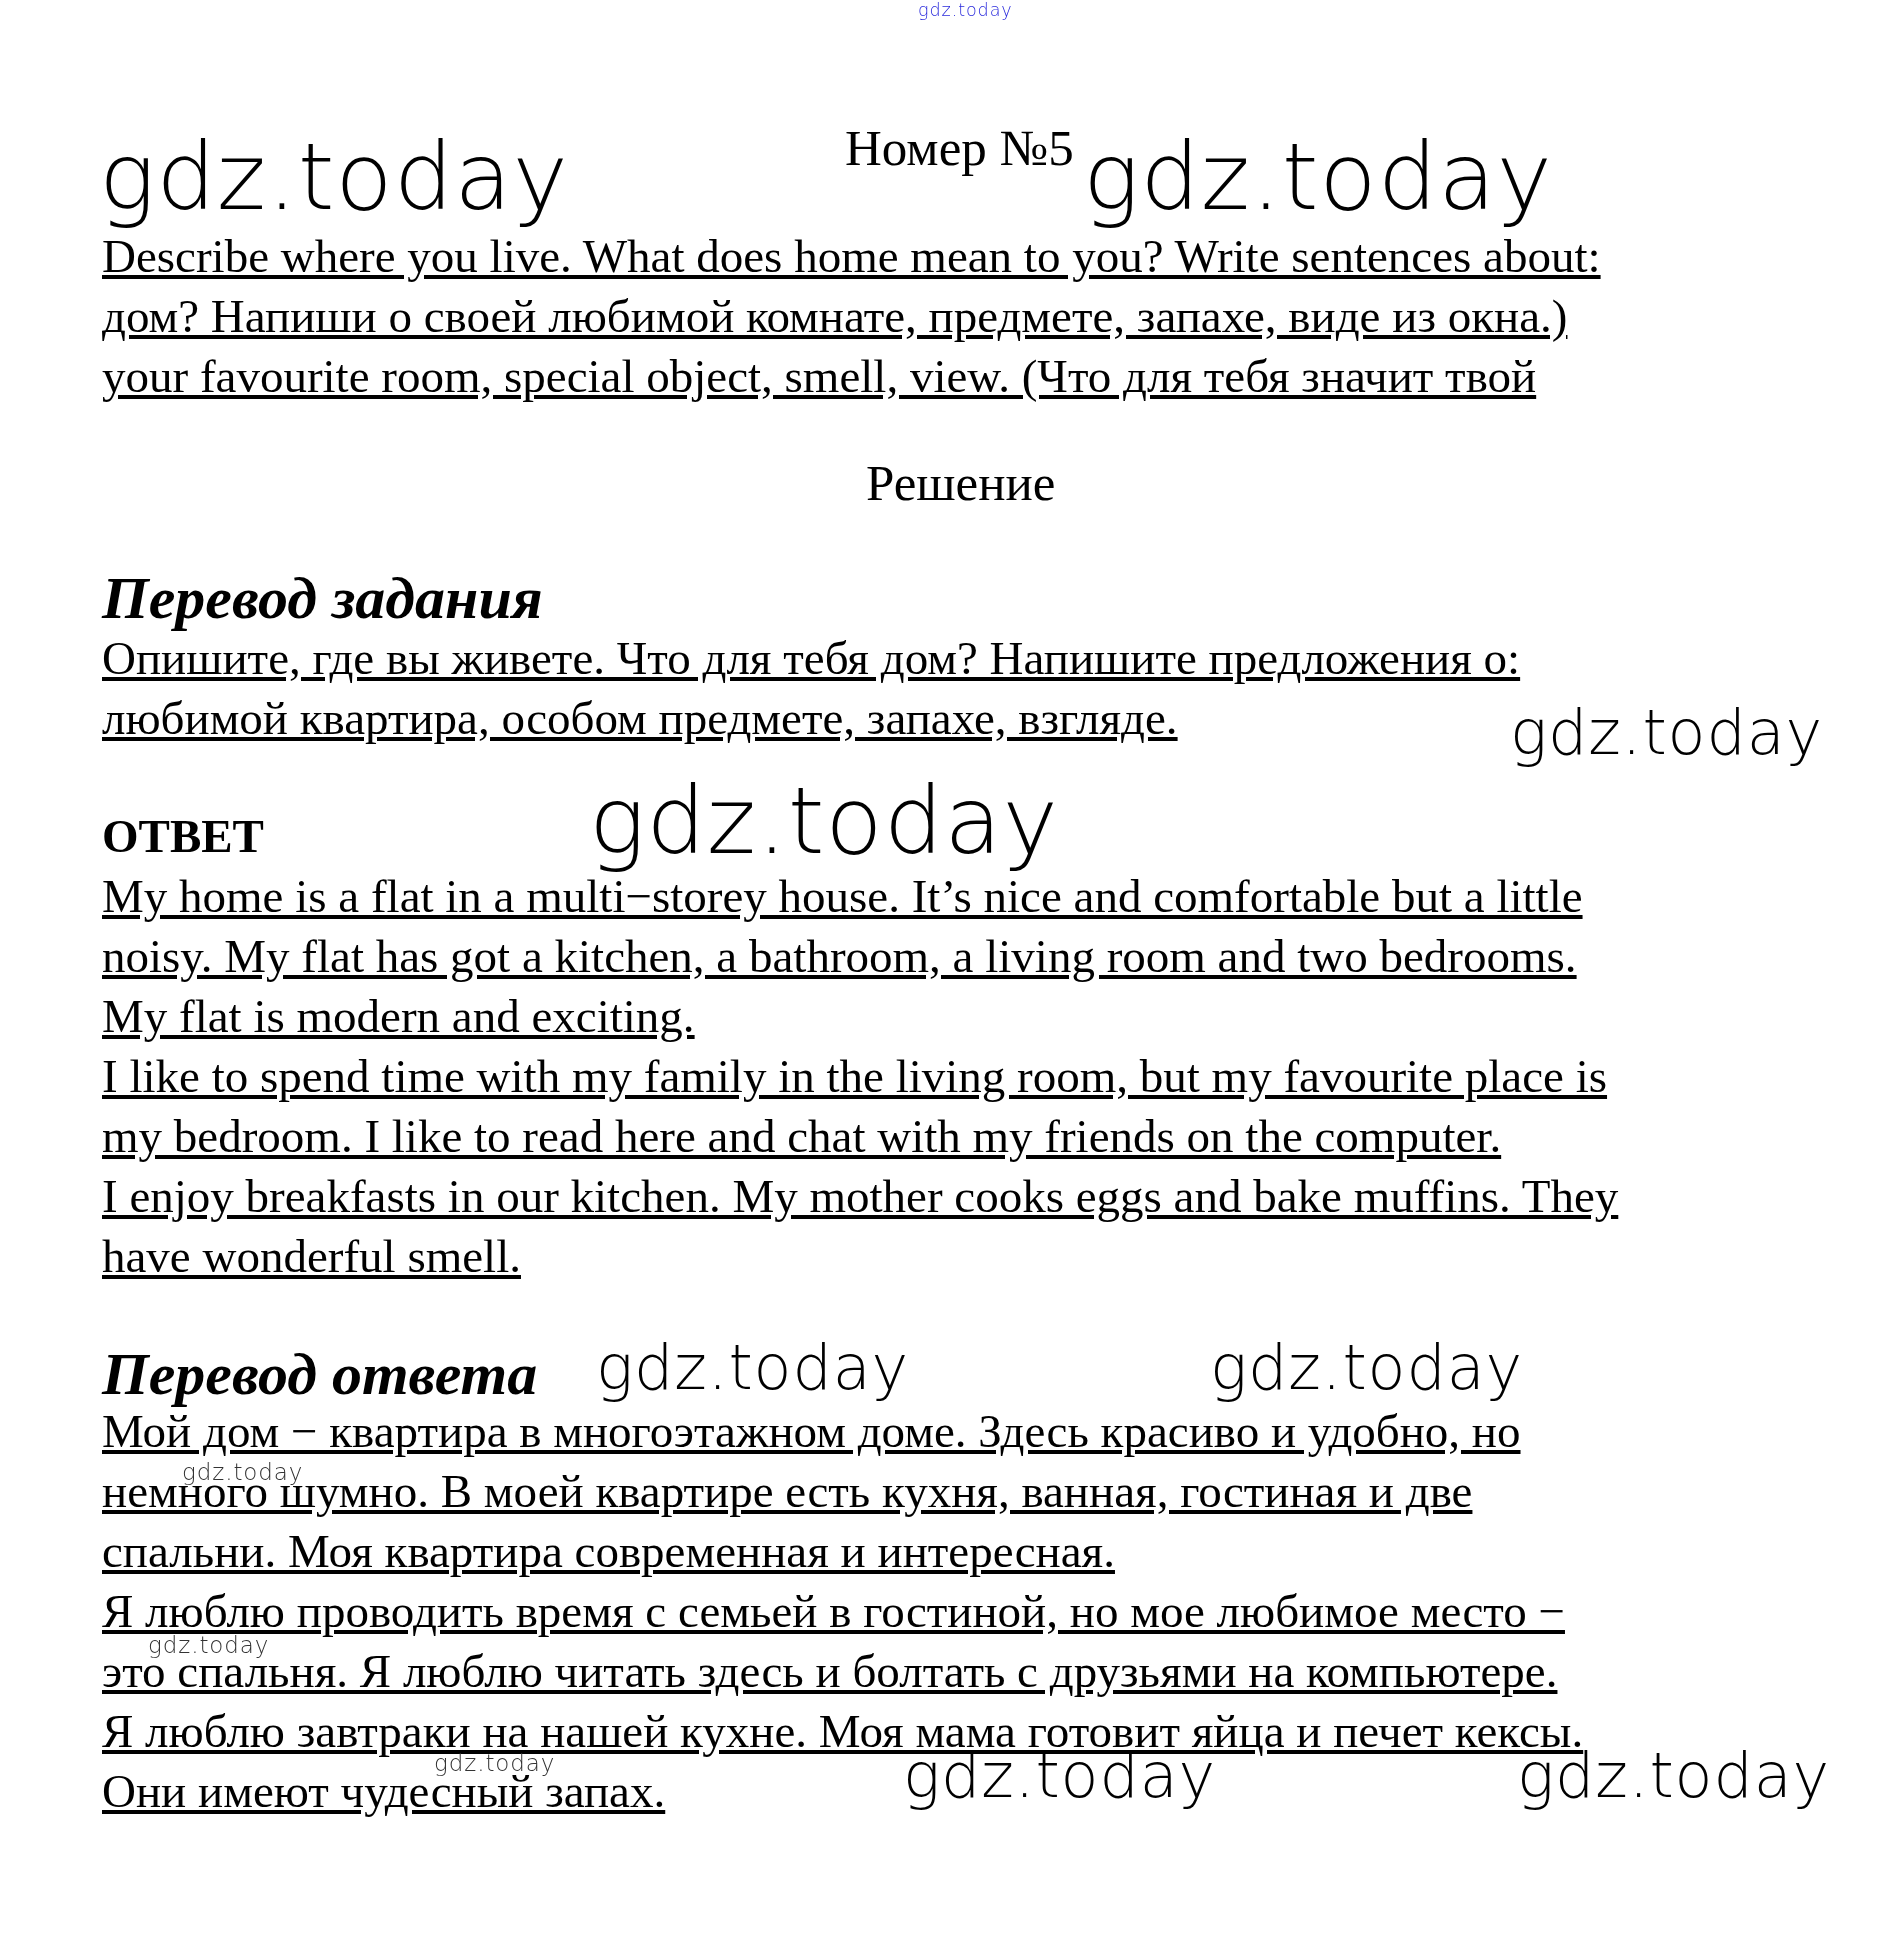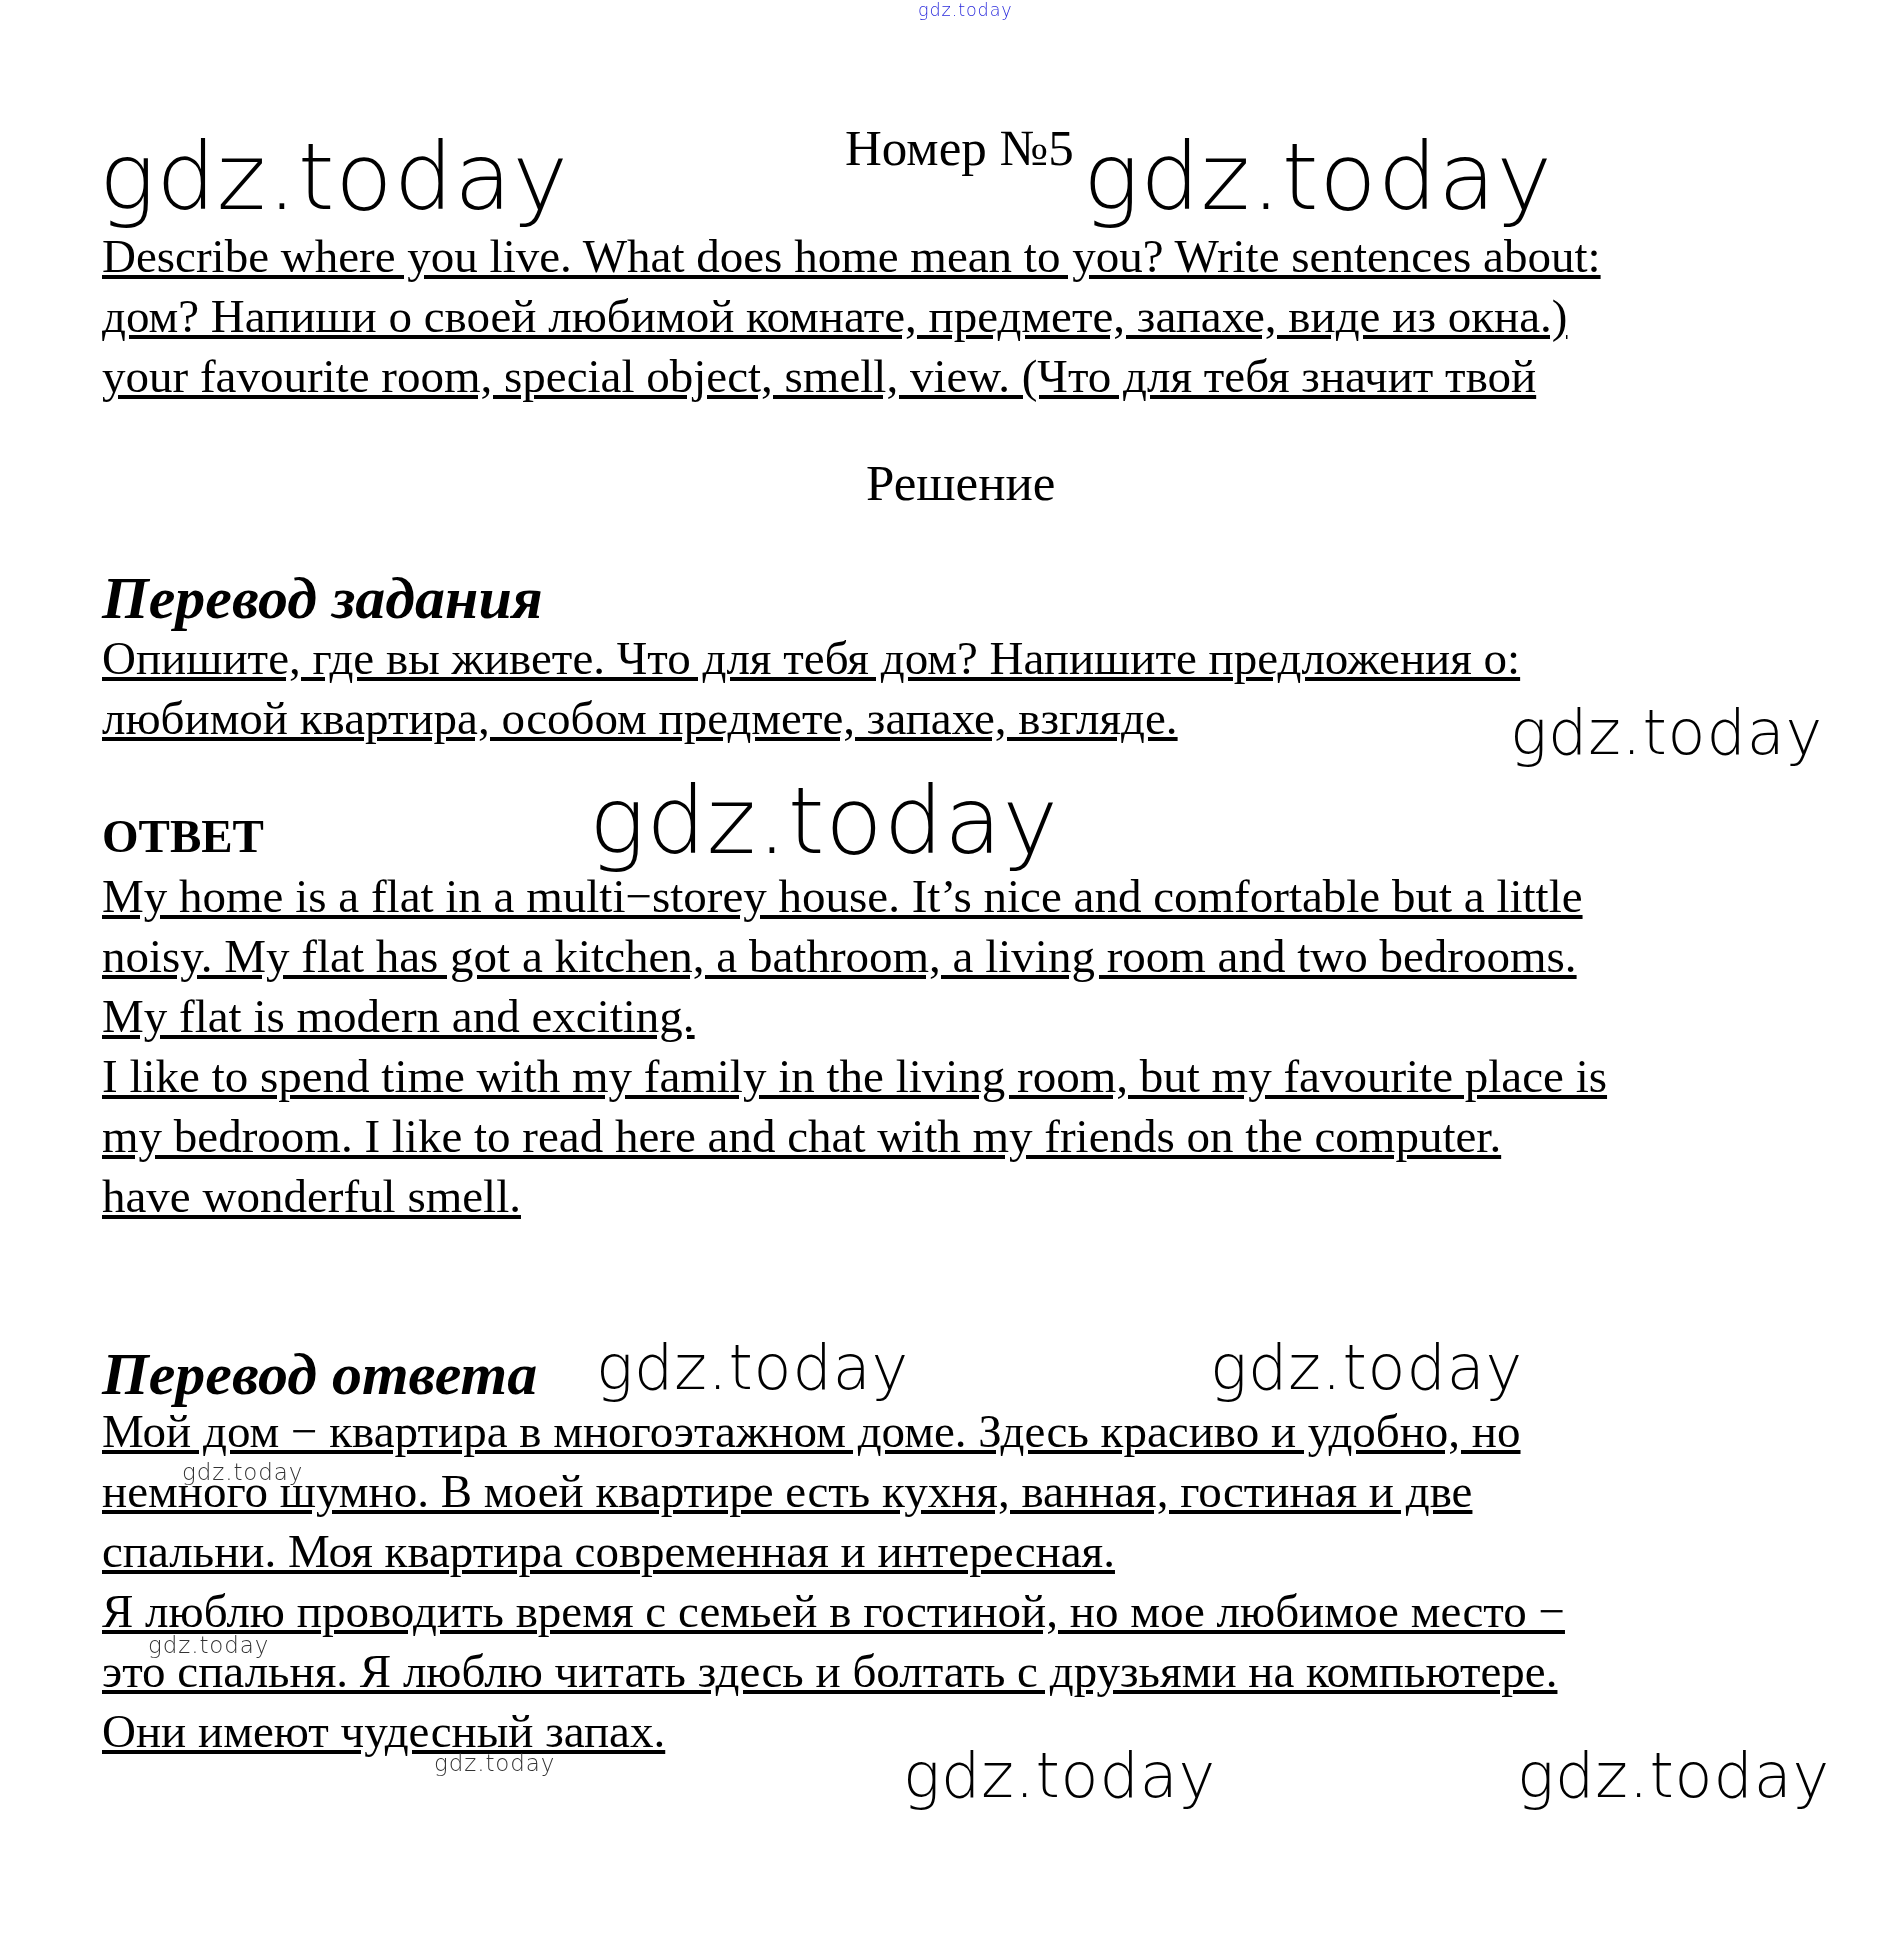--- a/index.html
+++ b/index.html
@@ -83,33 +83,35 @@
 <div class="wm wm-med" style="left:1510px; top:702px;">gdz.today</div>
 
 <div class="abs heading-bold" style="left:102px; top:810px;">ОТВЕТ</div>
 <div class="wm wm-big" style="left:589px; top:776px;">gdz.today</div>
 <div class="para serif" style="top:866px;">
   <span class="line">My home is a flat in a multi−storey house. It’s nice and comfortable but a little</span>
   <span class="line">noisy. My flat has got a kitchen, a bathroom, a living room and two bedrooms.</span>
   <span class="line">My flat is modern and exciting.</span>
   <span class="line">I like to spend time with my family in the living room, but my favourite place is</span>
   <span class="line">my bedroom. I like to read here and chat with my friends on the computer.</span>
+  <span class="line">I enjoy breakfasts in our kitchen. My mother cooks eggs and bake muffins. They</span>
   <span class="line">have wonderful smell.</span>
 </div>
 
 <div class="abs heading-italic" style="left:102px; top:1348px;">Перевод ответа</div>
 <div class="wm wm-med" style="left:596px; top:1337px;">gdz.today</div>
 <div class="wm wm-med" style="left:1210px; top:1337px;">gdz.today</div>
 
 <div class="para serif" style="top:1401px;">
   <span class="line">Мой дом − квартира в многоэтажном доме. Здесь красиво и удобно, но</span>
   <span class="line">немного шумно. В моей квартире есть кухня, ванная, гостиная и две</span>
   <span class="line">спальни. Моя квартира современная и интересная.</span>
   <span class="line">Я люблю проводить время с семьей в гостиной, но мое любимое место −</span>
   <span class="line">это спальня. Я люблю читать здесь и болтать с друзьями на компьютере.</span>
+  <span class="line">Я люблю завтраки на нашей кухне. Моя мама готовит яйца и печет кексы.</span>
   <span class="line">Они имеют чудесный запах.</span>
 </div>
 
 <div class="wm wm-small" style="left:182px; top:1461px;">gdz.today</div>
 <div class="wm wm-small" style="left:148px; top:1634px;">gdz.today</div>
 <div class="wm wm-small" style="left:434px; top:1752px;">gdz.today</div>
 
 <div class="wm wm-med" style="left:903px; top:1745px;">gdz.today</div>
 <div class="wm wm-med" style="left:1517px; top:1745px;">gdz.today</div>
 

